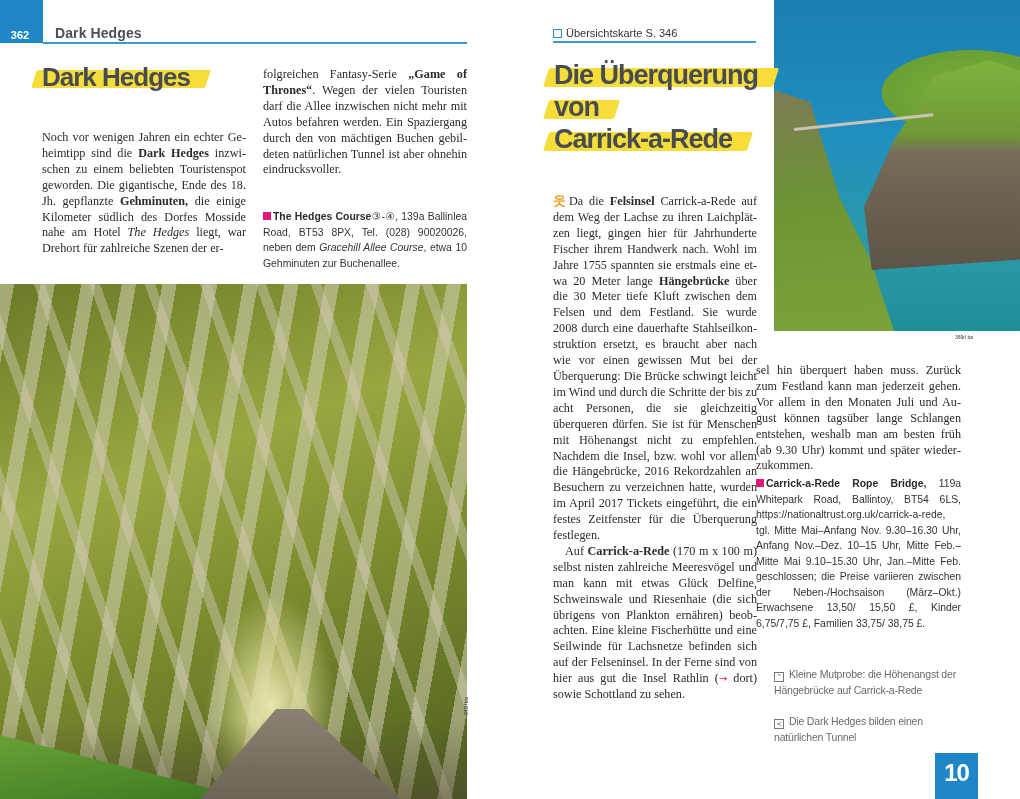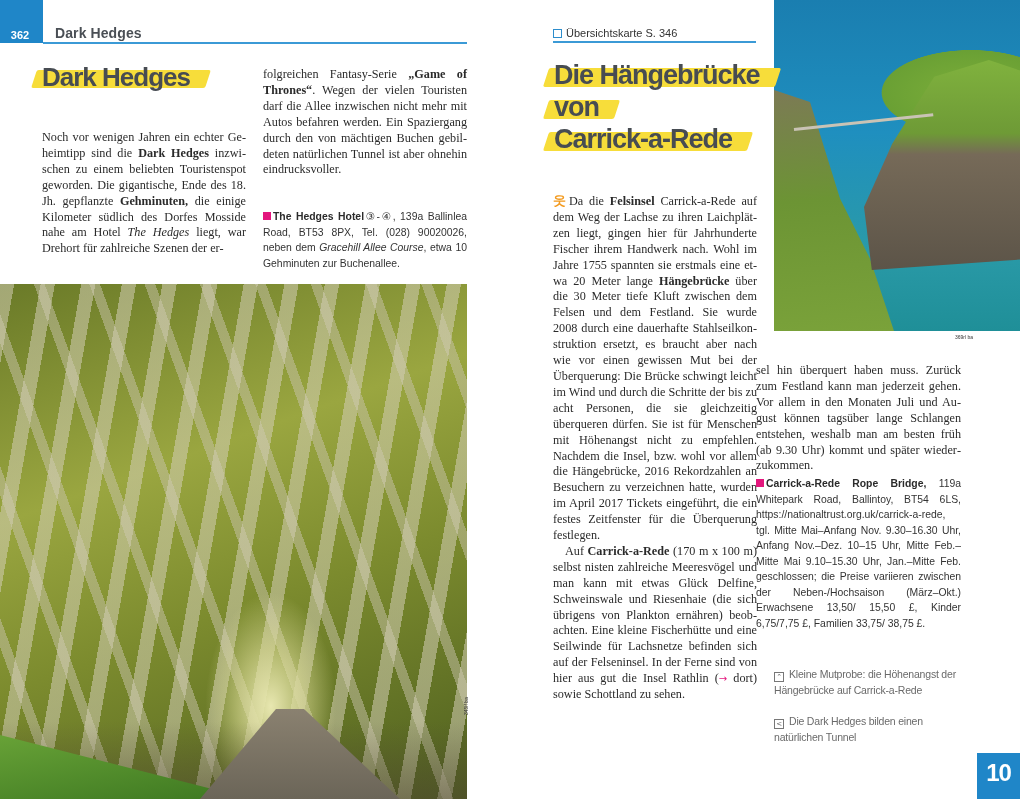--- a/index.html
+++ b/index.html
@@ -88,21 +88,21 @@
   .info-r { left: 756px; top: 476px; width: 205px; }
 
   .caption { position: absolute; font-family: "Liberation Sans", sans-serif; font-size: 10.5px; line-height: 16px;
              color: #6a6a6a; letter-spacing: -0.2px; }
   .caption-icon { display: inline-block; width: 10px; height: 10px; border: 1px solid #777; font-size: 7px;
                   line-height: 8px; text-align: center; margin-right: 5px; vertical-align: -1px; color: #666;
                   font-family: "DejaVu Sans", sans-serif; }
   .cap1 { left: 774px; top: 666px; width: 200px; }
   .cap2 { left: 774px; top: 713px; width: 200px; }
 
-  .chapter-box { position: absolute; left: 977px; top: 753px; width: 43px; height: 46px; background: #1f86c8;
+  .chapter-box { position: absolute; left: 935px; top: 753px; width: 43px; height: 46px; background: #1f86c8;
                  font-family: "Liberation Sans", sans-serif; font-weight: bold; font-size: 24px; color: #fff;
                  text-align: center; line-height: 40px; letter-spacing: -1px; }
 </style>
 </head>
 <body>
 
 <div class="page page-left">
   <div class="folio-box">
     <span class="folio-num">362</span>
   </div>
@@ -110,40 +110,40 @@
   <div class="header-rule-left"></div>
 
   <div class="hl-heading h-dark">
     <span class="hl-line">Dark Hedges</span>
   </div>
 
   <div class="body-text col-l1">Noch vor wenigen Jahren ein echter Ge­heimtipp sind die <b>Dark Hedges</b> inzwi­schen zu einem beliebten Touristenspot geworden. Die gigantische, Ende des 18. Jh. gepflanzte <b>Gehminuten,</b> die einige Kilometer südlich des Dorfes Mosside nahe am Hotel <i>The Hedges</i> liegt, war Drehort für zahlreiche Szenen der er-</div>
   <div class="body-text col-l2">folgreichen Fantasy-Serie <b>„Game of Thrones“</b>. Wegen der vielen Touristen darf die Allee inzwischen nicht mehr mit Autos befahren werden. Ein Spaziergang durch den von mächtigen Buchen gebil­deten natürlichen Tunnel ist aber ohne­hin eindrucksvoller.</div>
 
   <div class="info-block info-l">
-    <span class="pink-sq"></span><b>The Hedges Hotel</b><span>③-④</span><span>, 139a Ballinlea Road, BT53 8PX, Tel. (028) 90020026, neben dem <i>Gracehill Allee Course</i>, etwa 10 Gehminuten zur Buchenallee.</span>
+    <span class="pink-sq"></span><b>The Hedges Course</b><span>③-④</span><span>, 139a Ballinlea Road, BT53 8PX, Tel. (028) 90020026, neben dem <i>Gracehill Allee Course</i>, etwa 10 Gehminuten zur Buchenallee.</span>
   </div>
 
   <div class="photo photo-hedges">
     <div class="grass-l"></div>
     <div class="road"></div>
   </div>
   <div class="credit-v">345lf ba</div>
 </div>
 
 <div class="page page-right" style="left:0;width:1020px;background:transparent;pointer-events:none;">
 </div>
 
 <div class="map-ref">
   <span class="map-ref-icon"></span><span>Übersichtskarte S. 346</span>
 </div>
 <div class="header-rule-right"></div>
 
 <div class="hl-heading h-bridge">
-  <span class="hl-line">Die Hängebrücke</span>
+  <span class="hl-line">Die Überquerung</span>
   <span class="hl-line">von</span>
   <span class="hl-line">Carrick-a-Rede</span>
 </div>
 
 <div class="body-text col-r1">
   <p><span class="walk-icon">웃</span>Da die <b>Felsinsel</b> Carrick-a-Rede auf dem Weg der Lachse zu ihren Laichplät­zen liegt, gingen hier für Jahrhunderte Fischer ihrem Handwerk nach. Wohl im Jahre 1755 spannten sie erstmals eine et­wa 20 Meter lange <b>Hängebrücke</b> über die 30 Meter tiefe Kluft zwischen dem Felsen und dem Festland. Sie wurde 2008 durch eine dauerhafte Stahlseilkon­struktion ersetzt, es braucht aber nach wie vor einen gewissen Mut bei der Überquerung: Die Brücke schwingt leicht im Wind und durch die Schritte der bis zu acht Personen, die sie gleich­zeitig überqueren dürfen. Sie ist für Menschen mit Höhenangst nicht zu empfehlen. Nachdem die Insel, bzw. wohl vor allem die Hängebrücke, 2016 Rekordzahlen an Besuchern zu verzeich­nen hatte, wurden im April 2017 Tickets eingeführt, die ein festes Zeitfenster für die Überquerung festlegen.</p>
   <p class="indent">Auf <b>Carrick-a-Rede</b> (170 m x 100 m) selbst nisten zahlreiche Meeresvögel und man kann mit etwas Glück Delfine, Schweinswale und Riesenhaie (die sich übrigens von Plankton ernähren) beob­achten. Eine kleine Fischerhütte und ei­ne Seilwinde für Lachsnetze befinden sich auf der Felseninsel. In der Ferne sind von hier aus gut die Insel Rathlin (<span class="arrow-pink">→</span> dort) sowie Schottland zu sehen.</p>
 </div>
 
 <div class="photo photo-bridge">

